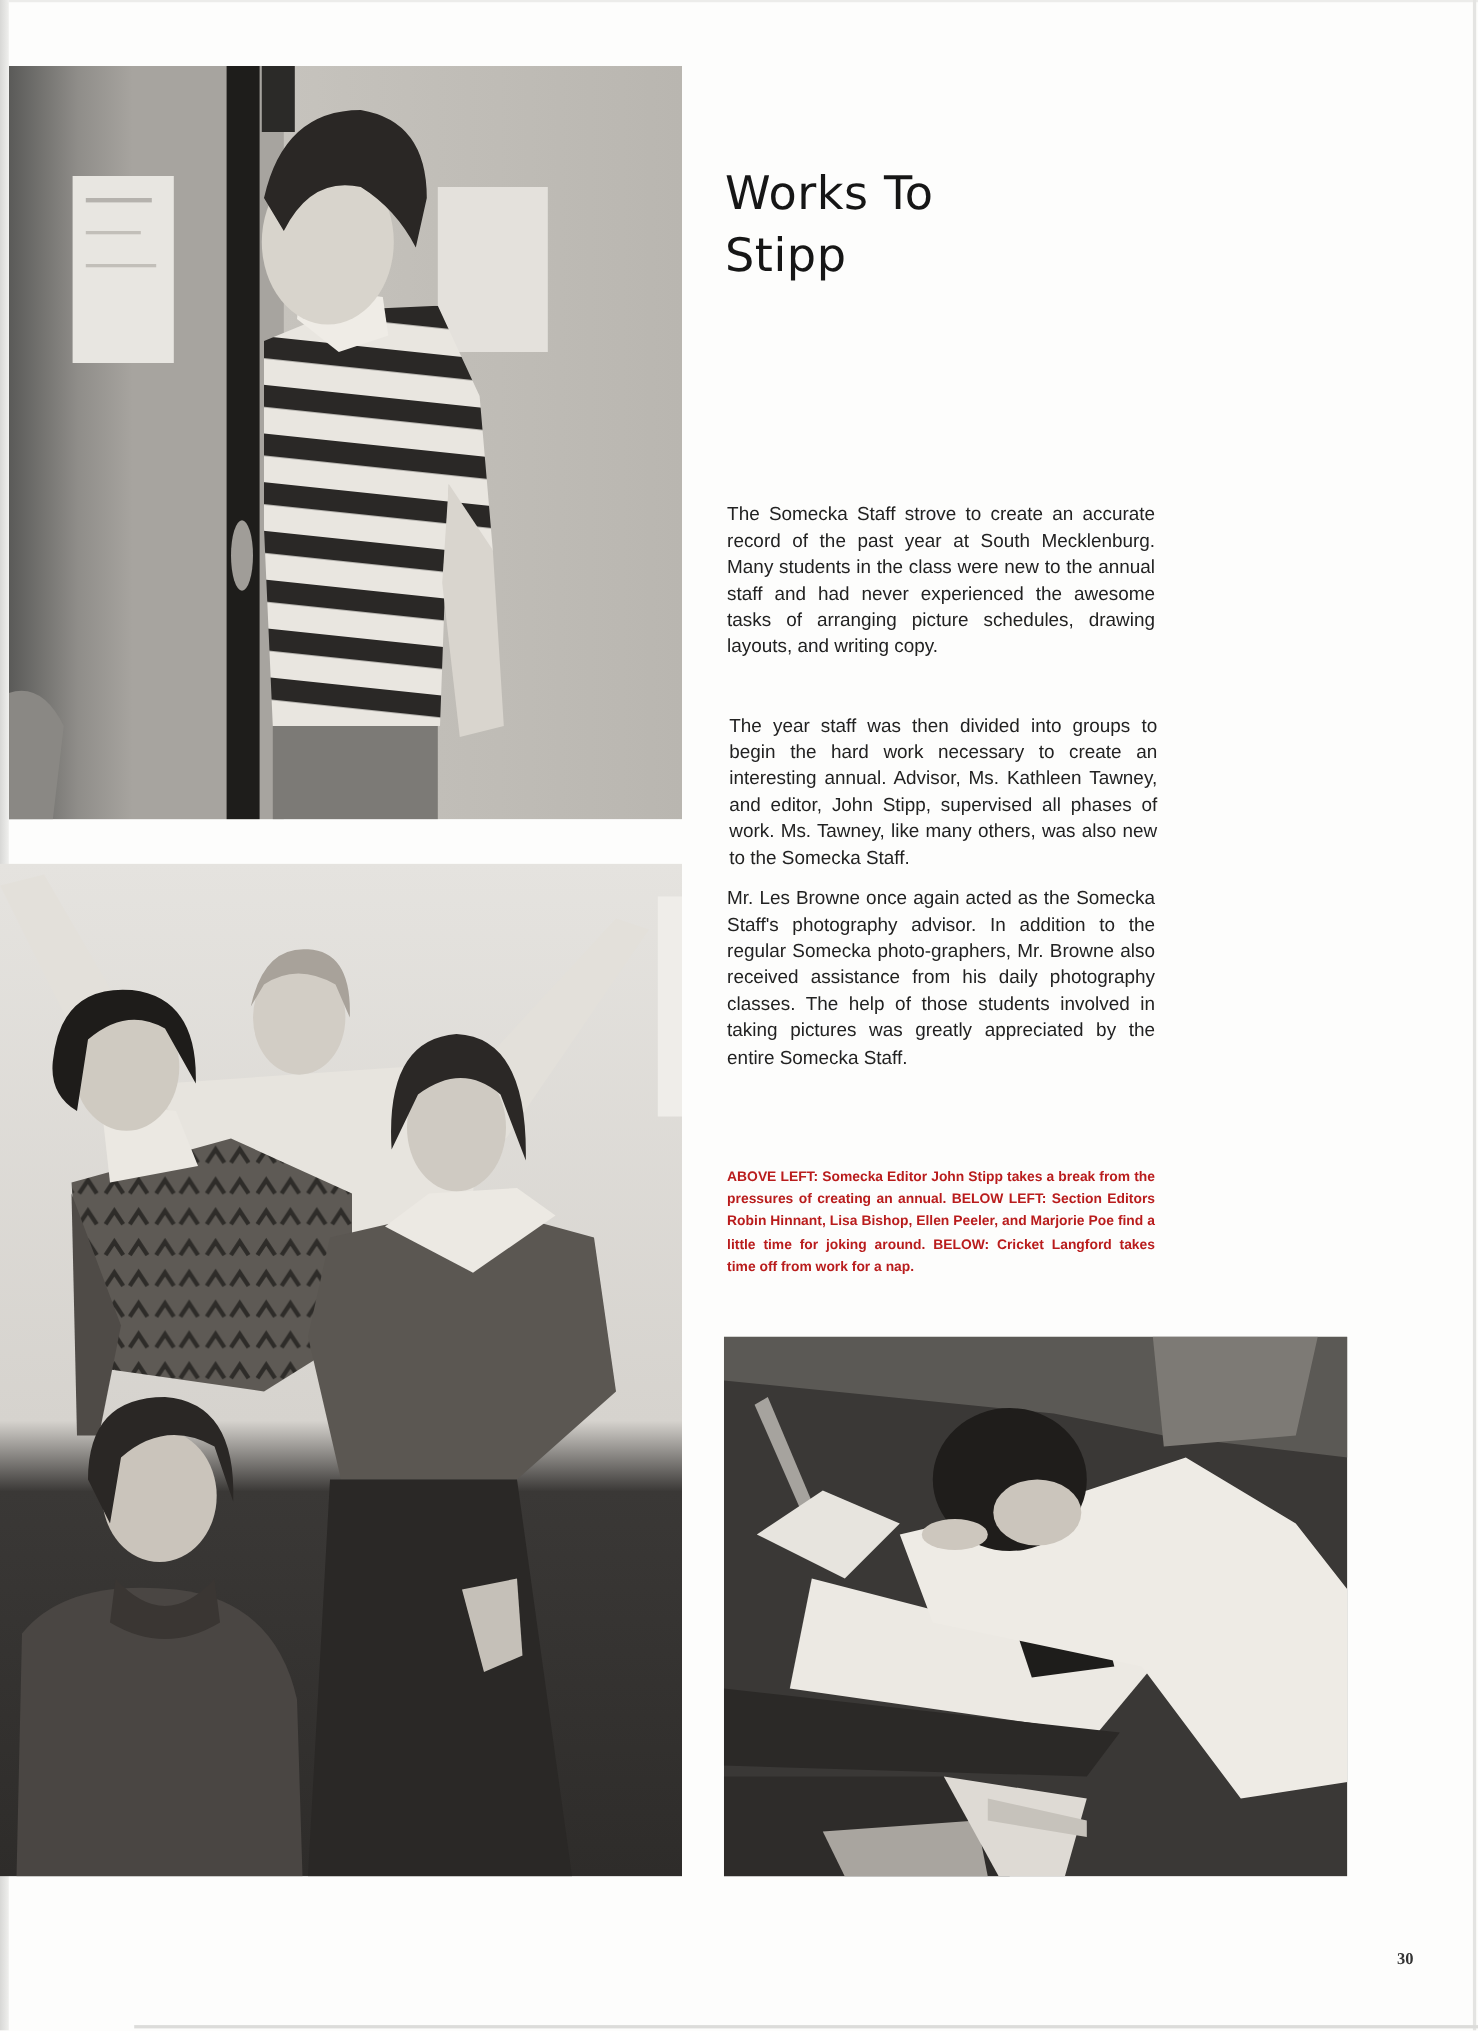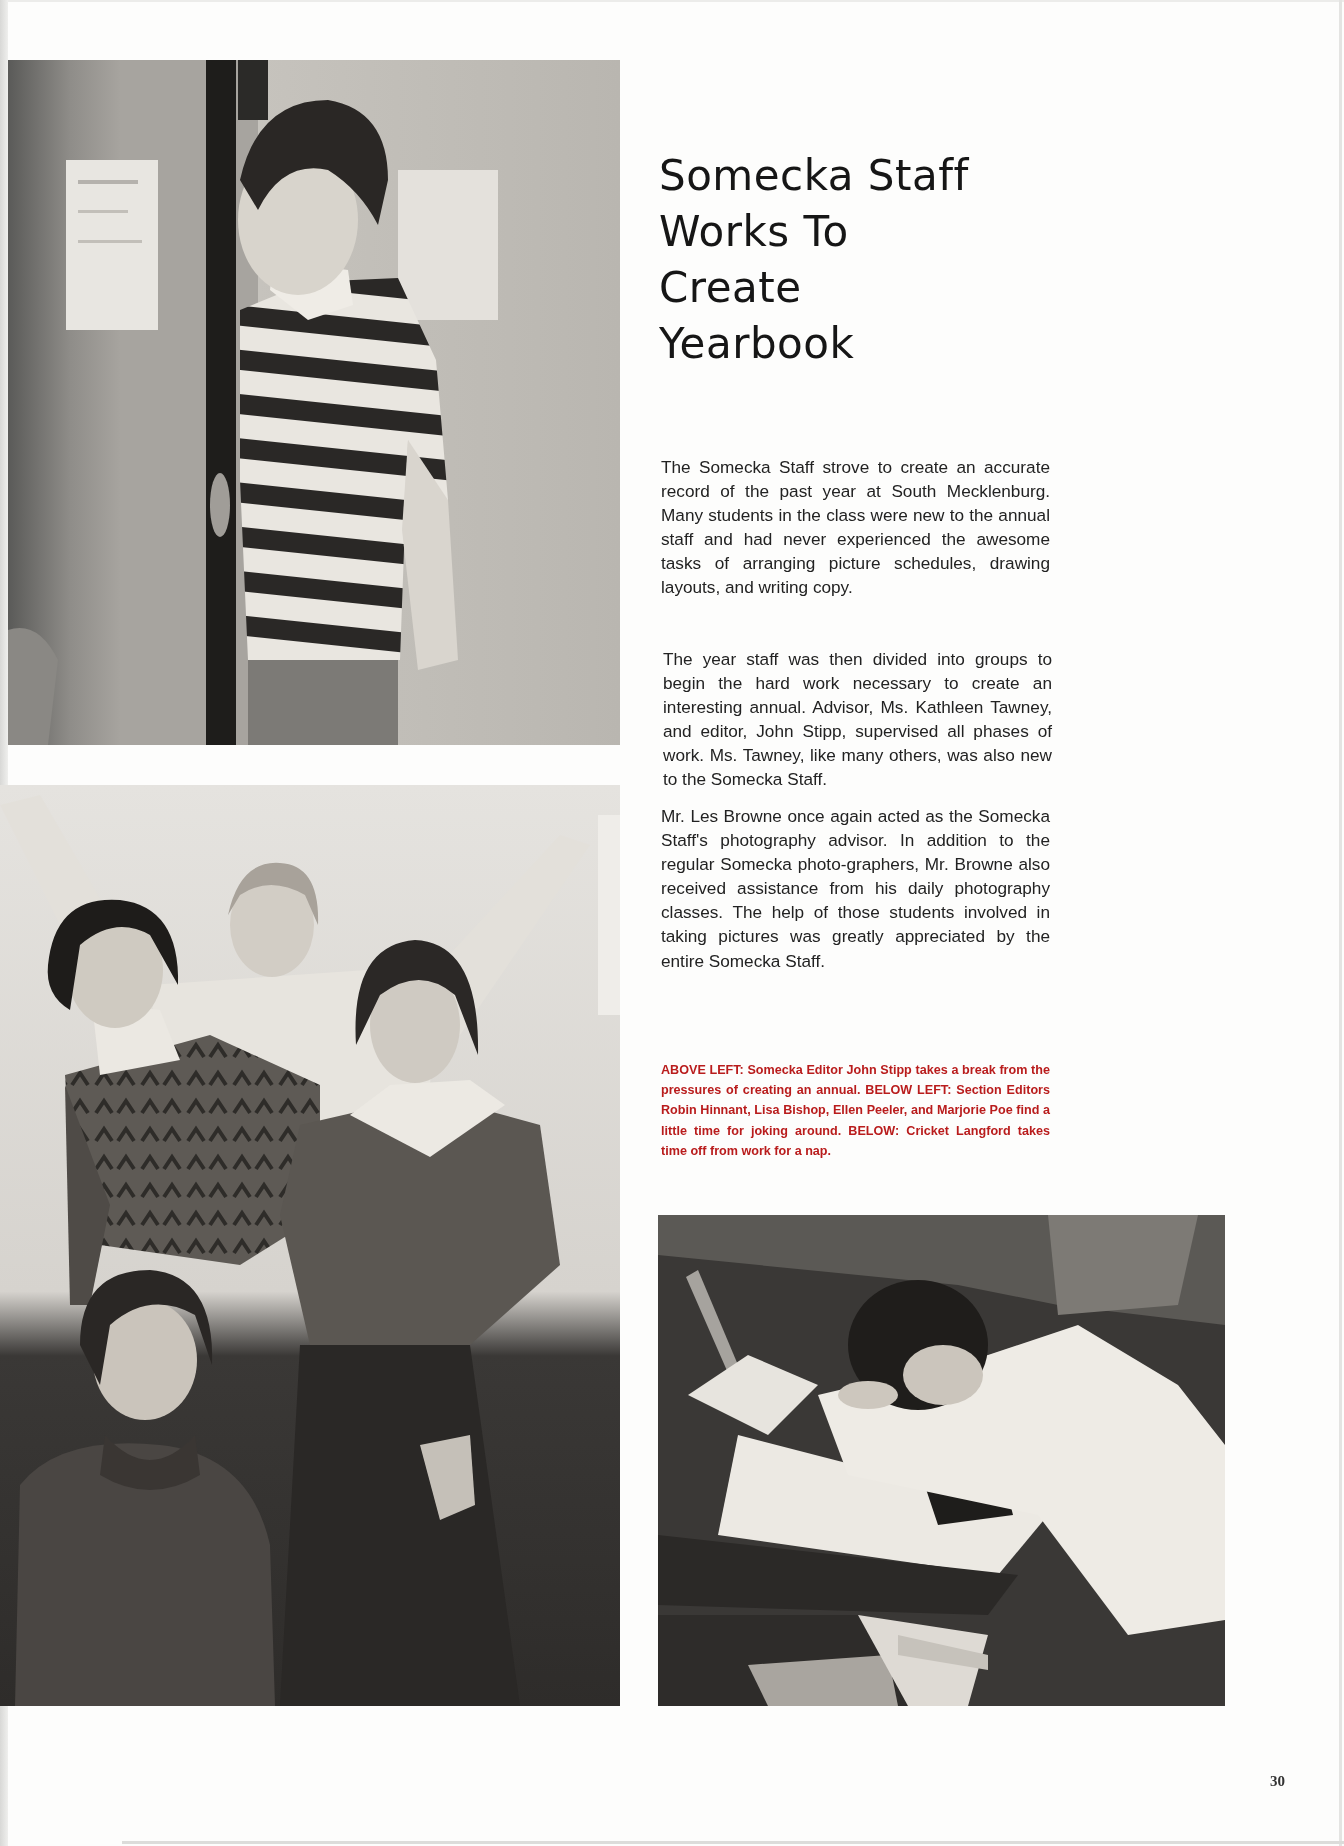--- a/index.html
+++ b/index.html
@@ -177,24 +177,22 @@
 
     <path d="M0 400 L200 400 L260 491 L0 491 Z" fill="#2e2c2a"></path>
     <path d="M90 450 L230 440 L240 491 L110 491 Z" fill="#a9a59f"></path>
     <path d="M200 400 L330 420 L310 491 L250 491 Z" fill="#dedad4"></path>
 
     <path d="M240 420 L330 440 L330 455 L240 440 Z" fill="#c6c2bb"></path>
   </svg>
 </div>
 
 <div class="headline">
-  <div>Somecka Staff</div>
   <div>Works To</div>
-  <div>Create</div>
-  <div>Yearbook</div>
+  <div>Stipp</div>
 </div>
 
 <p class="body-col" id="para-1" style="margin:0">The Somecka Staff strove to create an accurate record of the past year at South Mecklenburg. Many students in the class were new to the annual staff and had never experienced the awesome tasks of arranging picture schedules, drawing layouts, and writing copy.</p>
 <p class="body-col" id="para-2" style="margin:2px">The year staff was then divided into groups to begin the hard work necessary to create an interesting annual. Advisor, Ms. Kathleen Tawney, and editor, John Stipp, supervised all phases of work. Ms. Tawney, like many others, was also new to the Somecka Staff.</p>
 <p class="body-col" id="para-3" style="margin:0">Mr. Les Browne once again acted as the Somecka Staff's photography advisor. In addition to the regular Somecka photo-graphers, Mr. Browne also received assistance from his daily photography classes. The help of those students involved in taking pictures was greatly appreciated by the entire Somecka Staff.</p>
 
 <p class="caption" style="margin:0">ABOVE LEFT: Somecka Editor John Stipp takes a break from the pressures of creating an annual. BELOW LEFT: Section Editors Robin Hinnant, Lisa Bishop, Ellen Peeler, and Marjorie Poe find a little time for joking around. BELOW: Cricket Langford takes time off from work for a nap.</p>
 
 <div class="page-number">30</div>
 

